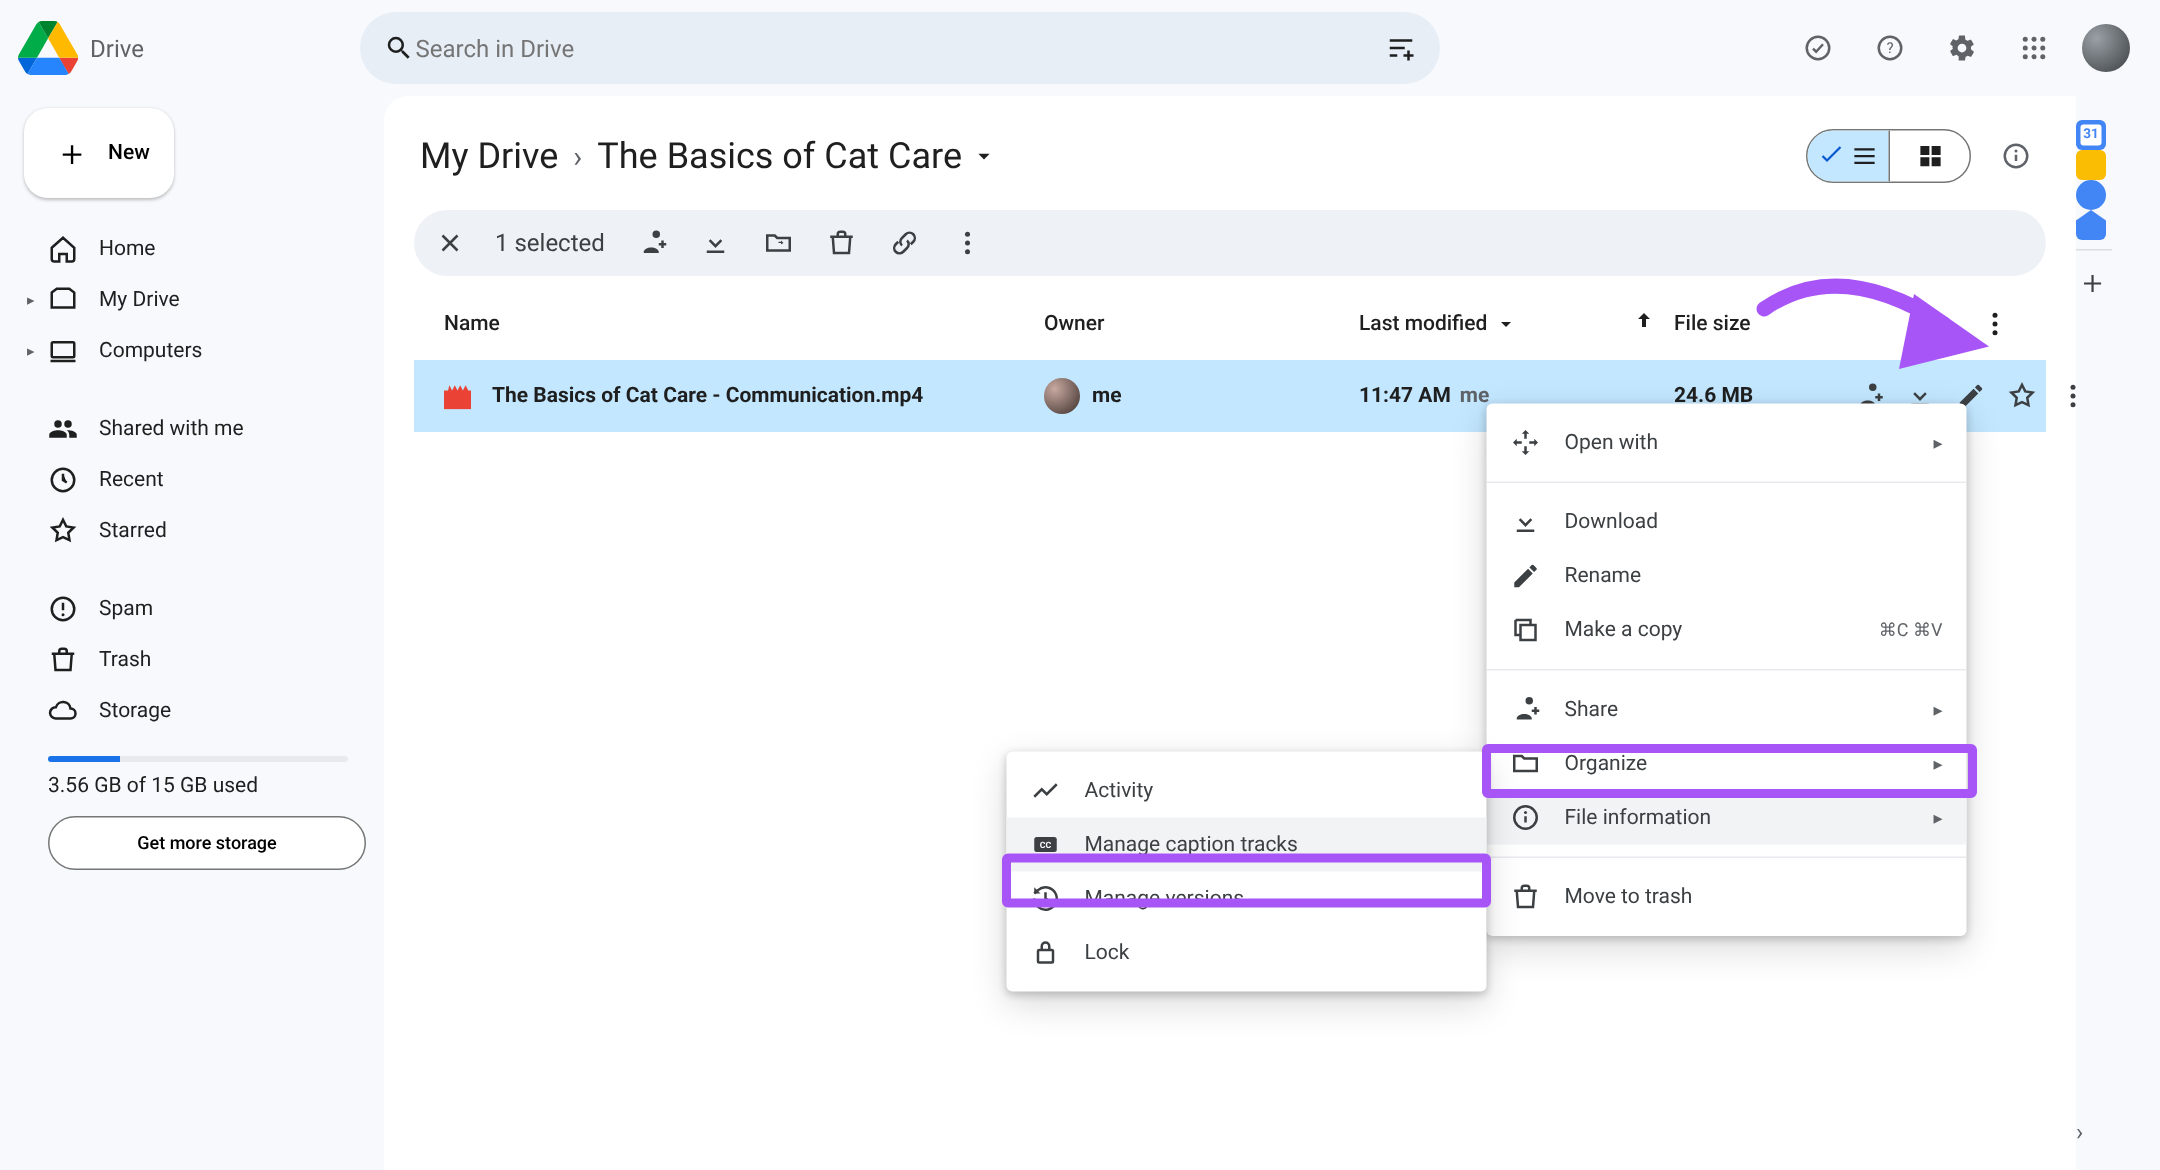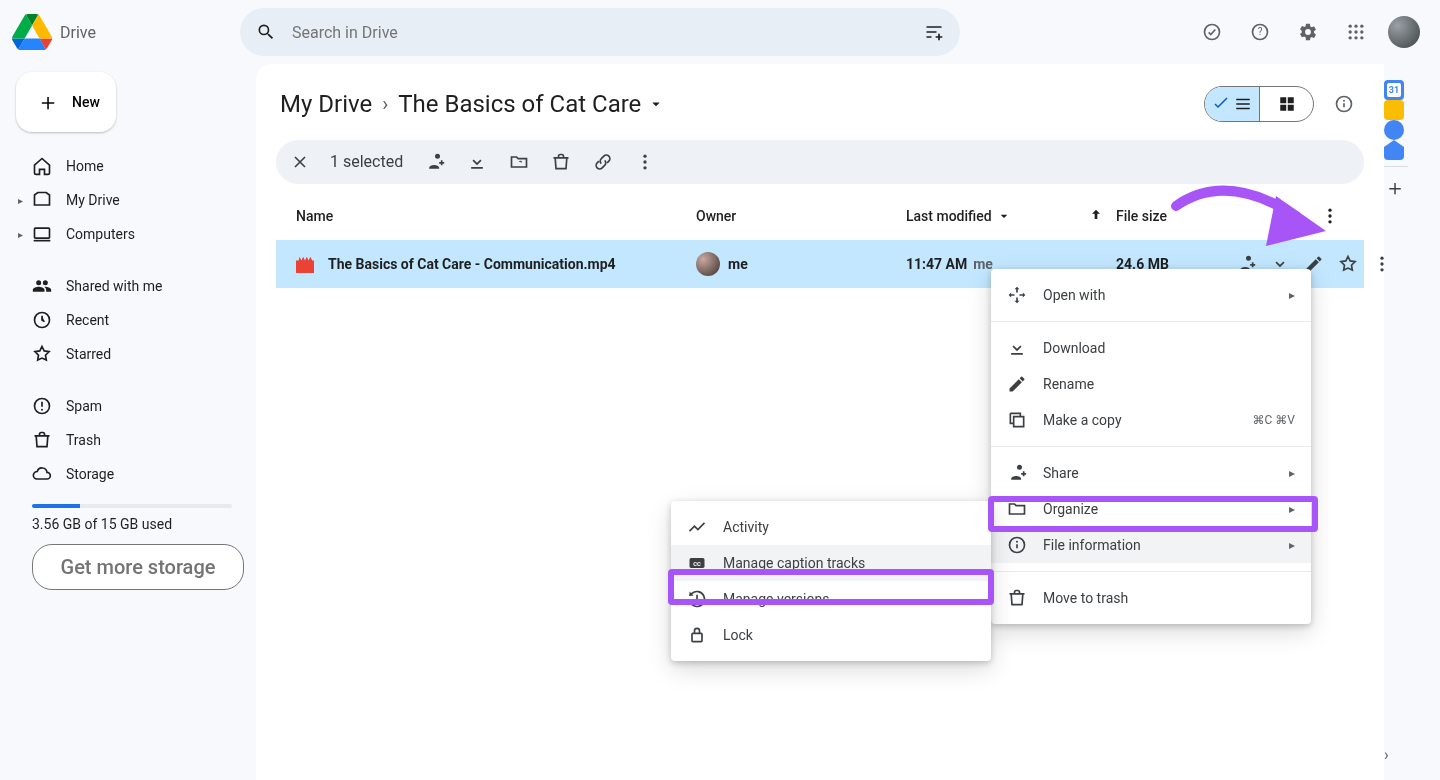--- a/index.html
+++ b/index.html
@@ -5,39 +5,39 @@
   * { box-sizing: border-box; margin: 0; padding: 0; font-family: 'Google Sans', Roboto, Arial, sans-serif; }
   html, body { width: 1440px; height: 780px; overflow: hidden; background: #f7f9fc; color: #1f1f1f; }
   body { display: flex; flex-direction: column; }
 
   
   .topbar { height: 64px; display: flex; align-items: center; padding: 0 16px 0 12px; gap: 8px; }
   .drive-logo { display: flex; align-items: center; gap: 8px; width: 220px; cursor: pointer; }
   .drive-logo svg { width: 40px; height: 40px; }
   .drive-logo .product { font-size: 16px; color: #5f6368; }
   .search-wrap { flex: 1; display: flex; justify-content: flex-start; }
-  .search { width: 720px; height: 48px; background: #e8eef6; border-radius: 24px; display: flex; align-items: center; padding: 0 16px; gap: 16px; }
+  .search { width: 720px; height: 48px; background: #e8eef6; border-radius: 24px; display: flex; align-items: center; padding: 0 16px; gap: 1px; }
   .search input { flex: 1; border: none; background: transparent; font-size: 16px; outline: none; }
   .top-actions { display: flex; align-items: center; gap: 8px; }
   .icon-btn { width: 40px; height: 40px; border-radius: 50%; display: flex; align-items: center; justify-content: center; cursor: pointer; color: #5f6368; }
   .avatar { width: 32px; height: 32px; border-radius: 50%; background: radial-gradient(circle at 30% 30%, #9aa0a6, #3c4043); }
 
   
   .shell { flex: 1; display: flex; min-height: 0; }
   .sidebar { width: 256px; padding: 8px 12px 8px 16px; display: flex; flex-direction: column; gap: 2px; }
   .new-btn { display: flex; align-items: center; gap: 12px; background: #fff; border: none; border-radius: 16px; padding: 18px 20px; width: 100px; font-size: 14px; font-weight: 500; box-shadow: 0 1px 2px rgba(0,0,0,.15), 0 1px 3px rgba(0,0,0,.1); cursor: pointer; margin-bottom: 16px; }
   .new-btn .plus { font-size: 24px; line-height: 1; }
   .nav-item { display: flex; align-items: center; gap: 14px; height: 32px; padding: 0 12px 0 16px; border-radius: 16px; font-size: 14px; color: #1f1f1f; cursor: pointer; position: relative; }
   .nav-item .tri { position: absolute; left: 2px; font-size: 10px; color: #5f6368; }
   .nav-item svg, .nav-icon { width: 20px; height: 20px; color: #1f1f1f; }
   .nav-gap { height: 16px; }
   .storage-bar { margin: 12px 12px 6px 16px; height: 4px; background: #e8eaed; border-radius: 2px; overflow: hidden; }
   .storage-bar .fill { height: 100%; background: #1a73e8; width: 24%; }
   .storage-text { margin: 0 0 10px 16px; font-size: 14px; color: #1f1f1f; }
-  .storage-btn { margin-left: 16px; border: 1px solid #747775; background: #fff; color: #737373; border-radius: 20px; padding: 10px 18px; font-size: 20px; font-weight: 500; cursor: pointer; }
+  .storage-btn { margin-left: 16px; border: 1px solid #747775; background: #fff; color: #000000; border-radius: 20px; padding: 10px 18px; font-size: 12px; font-weight: 500; cursor: pointer; }
 
   .content { flex: 1; background: #fff; border-radius: 16px 0 0 0; margin-top: 0; position: relative; padding: 20px 20px 0 20px; min-width: 0; }
   .breadcrumb-row { display: flex; align-items: center; justify-content: space-between; }
   .breadcrumbs { display: flex; align-items: center; gap: 6px; font-size: 24px; color: #1f1f1f; }
   .breadcrumbs .crumb { display: flex; align-items: center; gap: 6px; padding: 4px 4px; border-radius: 6px; cursor: pointer; }
   .breadcrumbs .sep { color: #5f6368; font-size: 20px; }
   .view-tools { display: flex; align-items: center; gap: 10px; }
   .seg { display: flex; border: 1px solid #747775; border-radius: 20px; overflow: hidden; height: 36px; }
   .seg .seg-btn { width: 54px; display: flex; align-items: center; justify-content: center; cursor: pointer; }
   .seg .seg-btn.active { background: #c2e7ff; }

